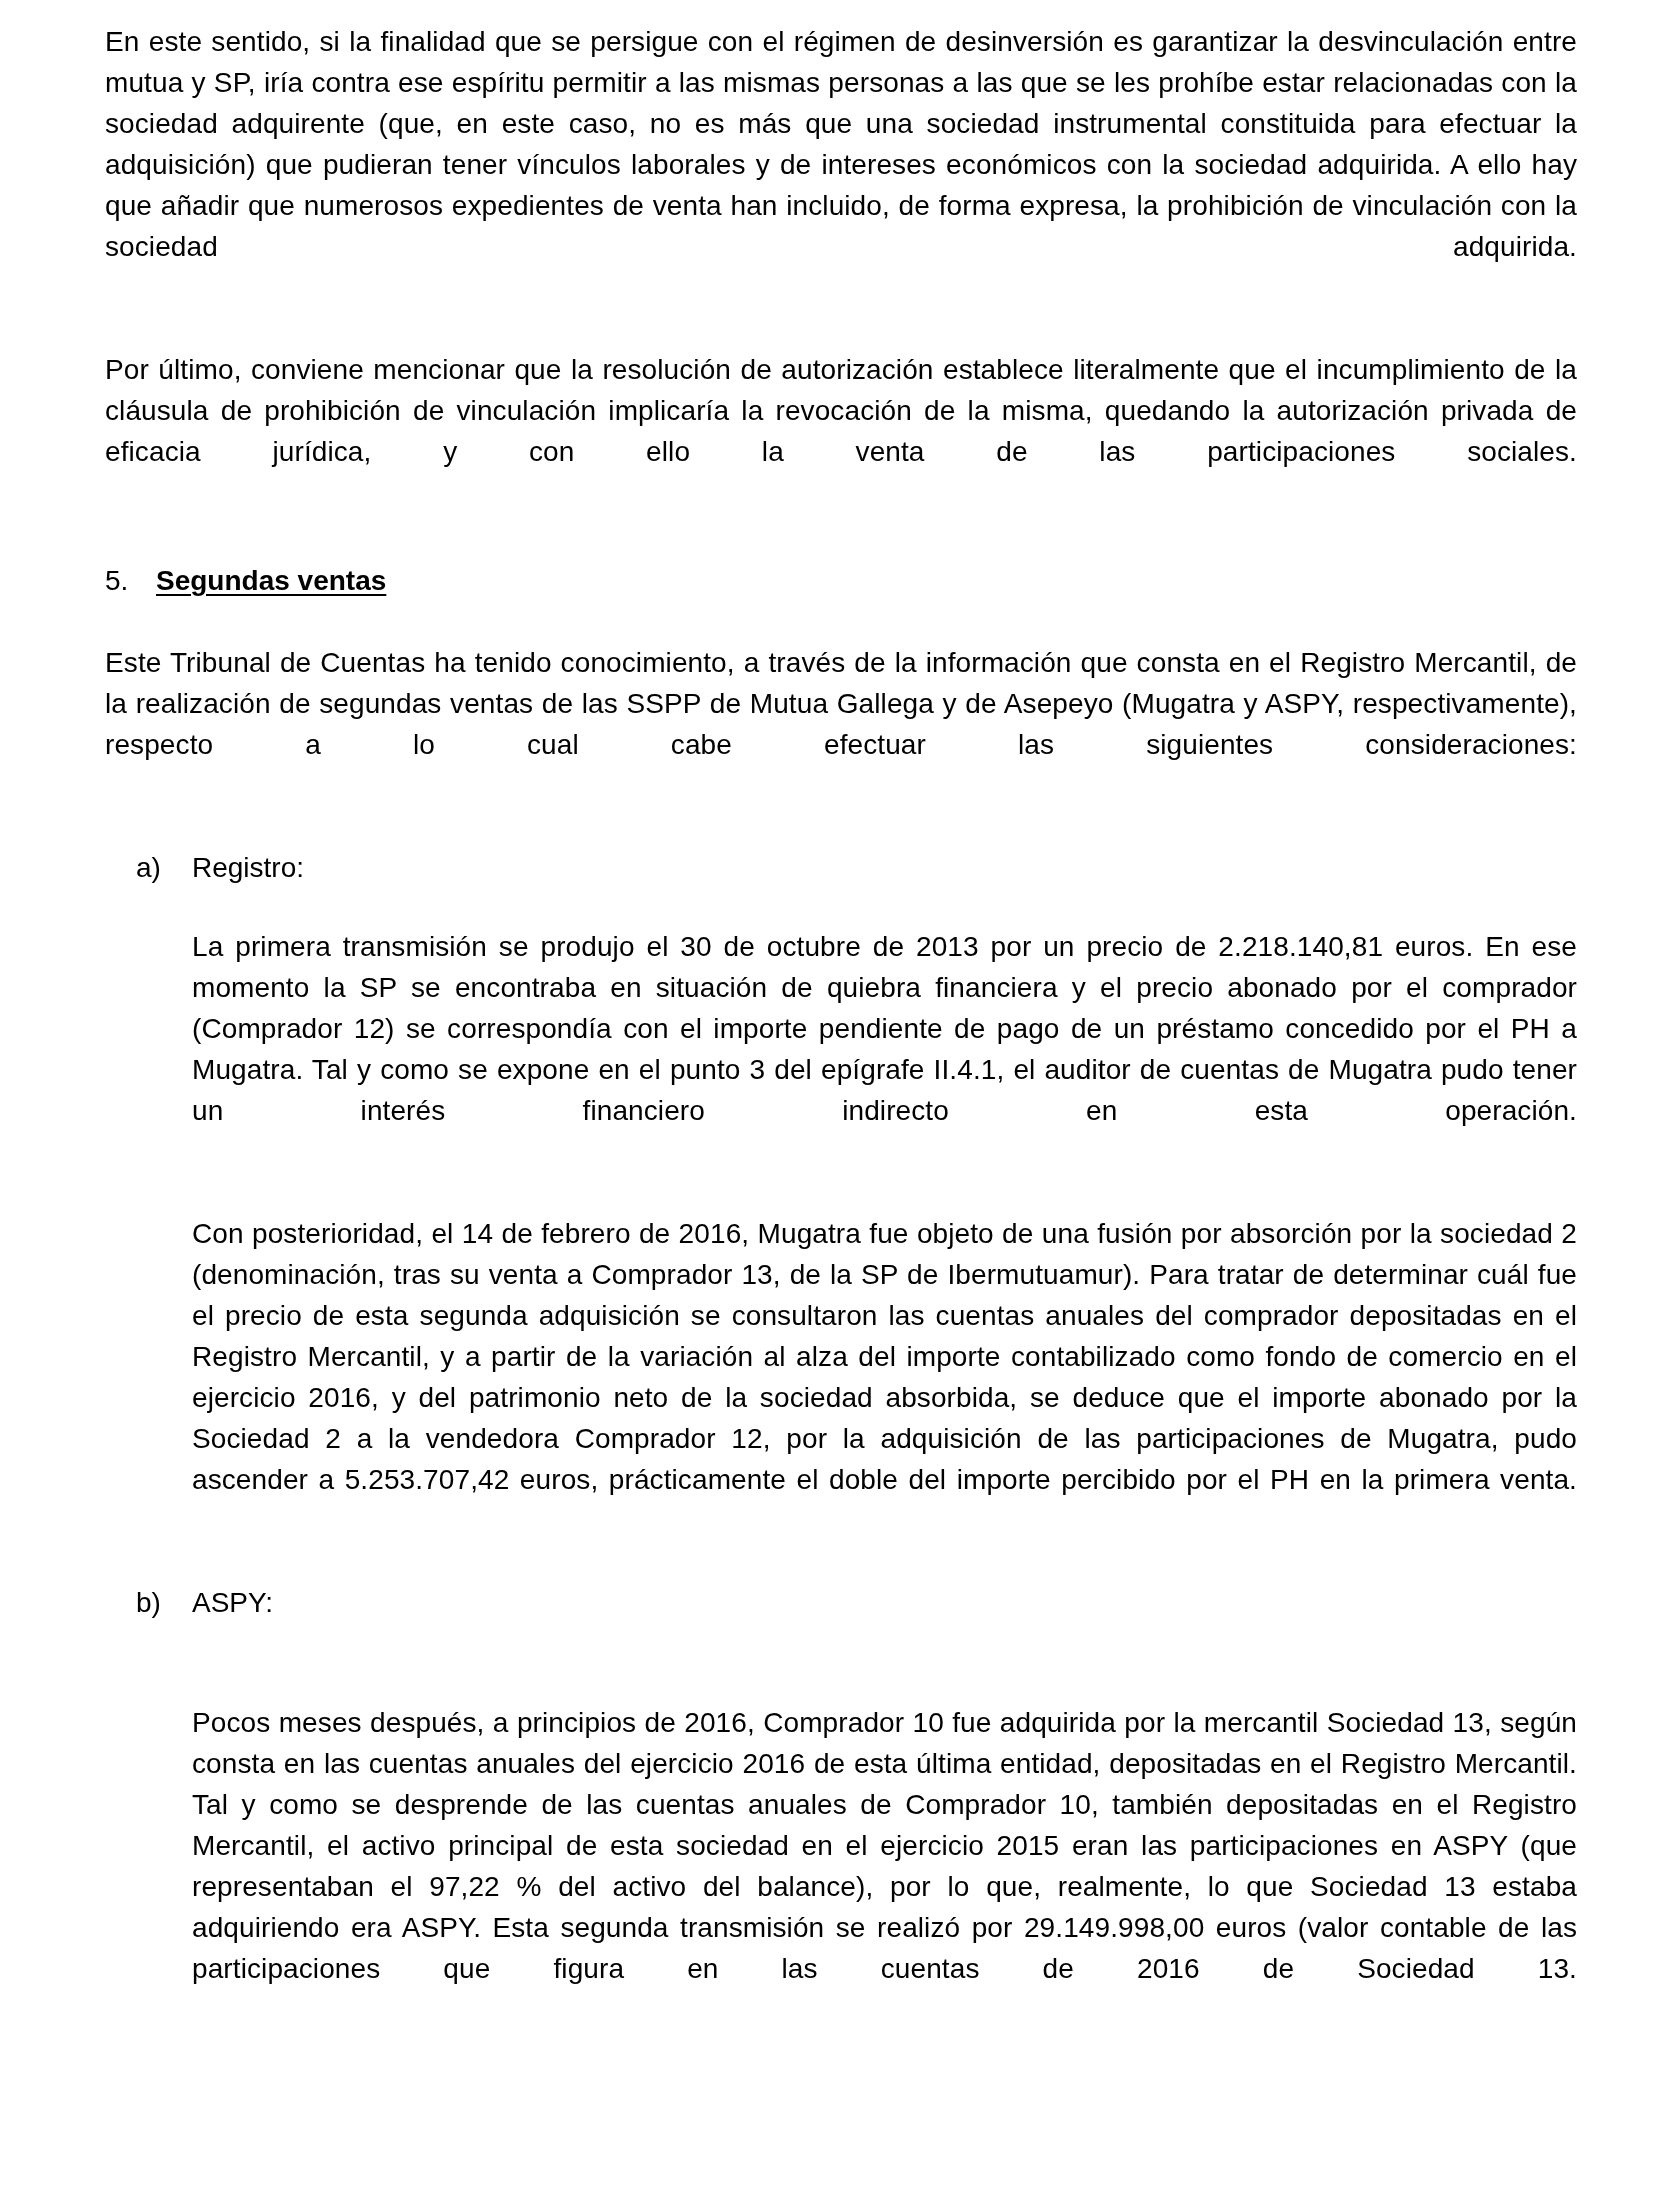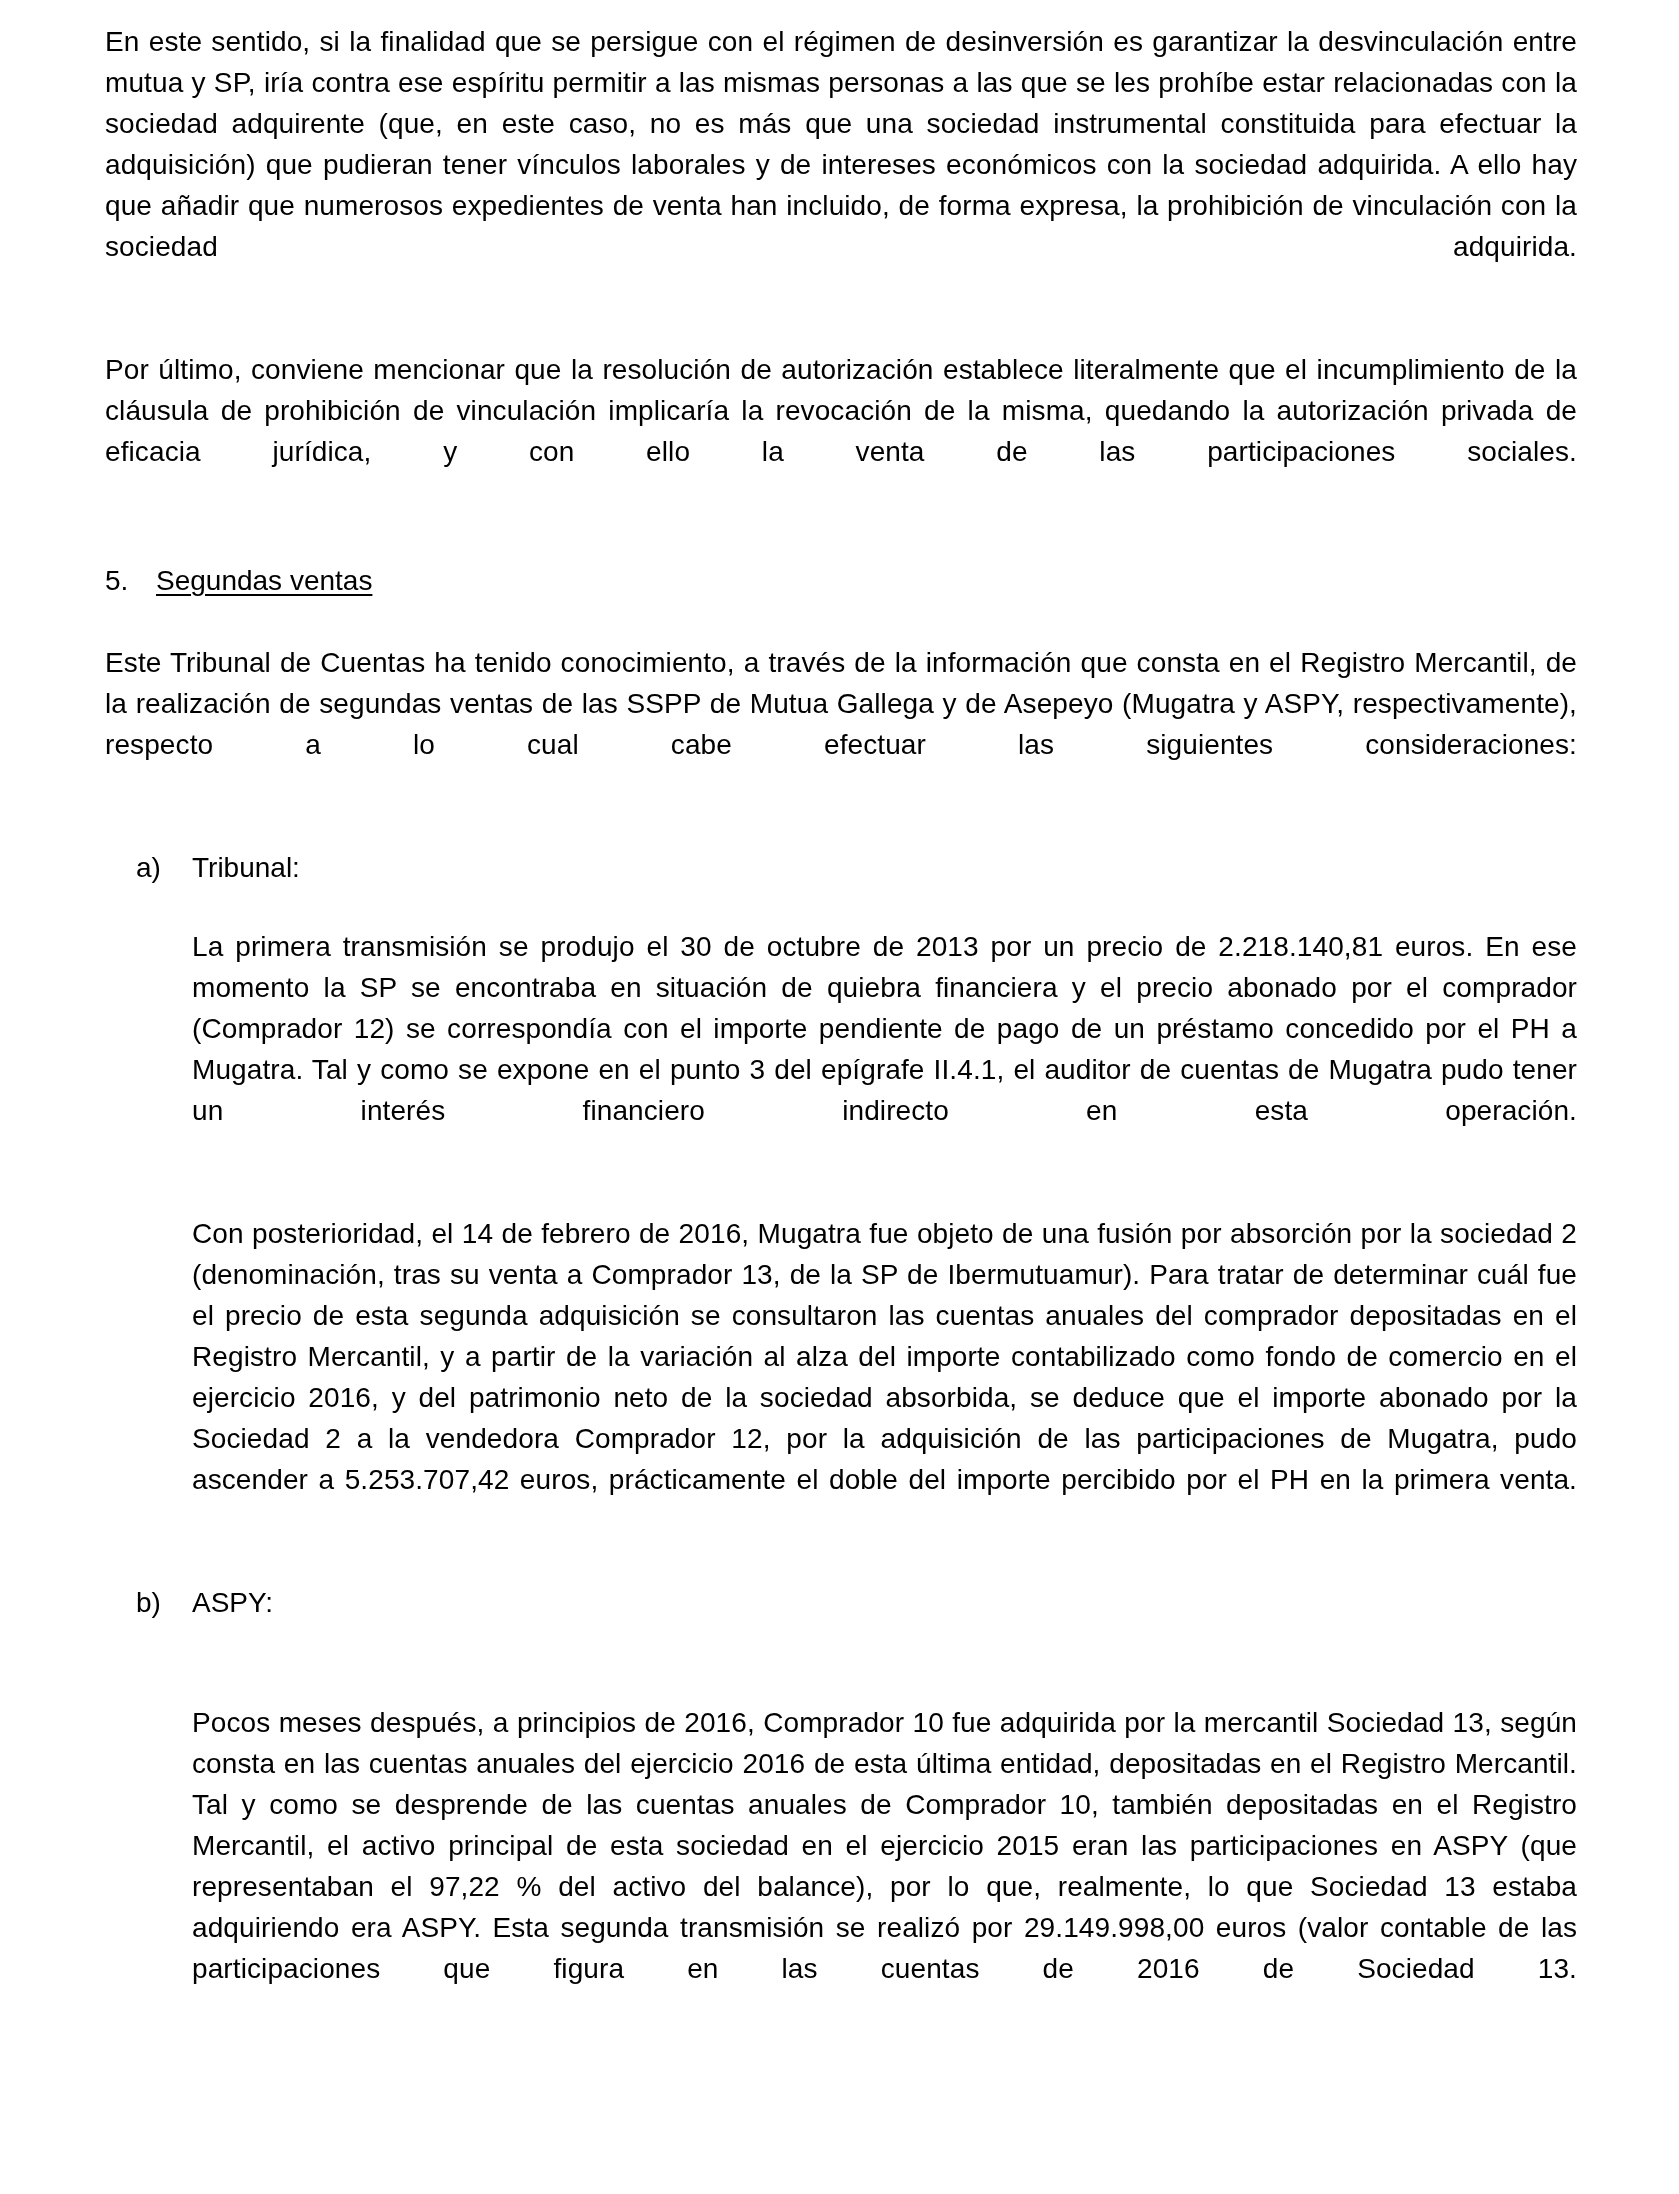--- a/index.html
+++ b/index.html
@@ -52,20 +52,21 @@
     line-height: 41px;
   }
   .section-heading .num {
     width: 51px;
     flex: 0 0 51px;
   }
   .section-heading .title {
     text-decoration: underline;
     text-underline-offset: 4px;
     text-decoration-thickness: 2.4px;
+    font-weight: bold;
   }
 
   
   .list-item {
     display: flex;
     align-items: flex-start;
     font-size: 28px;
     line-height: 41px;
     padding-left: 31px;
   }
@@ -105,21 +106,21 @@
     </div>
 
     <div class="gap-para"></div>
 
     <p class="para">Este Tribunal de Cuentas ha tenido conocimiento, a través de la información que consta en el Registro Mercantil, de la realización de segundas ventas de las SSPP de Mutua Gallega y de Asepeyo (Mugatra y ASPY, respectivamente), respecto a lo cual cabe efectuar las siguientes consideraciones:</p>
 
     <div class="gap-para"></div>
 
     <div class="list-item">
       <span class="marker">a)</span>
-      <span class="label">Tribunal:</span>
+      <span class="label">Registro:</span>
     </div>
 
     <div class="gap-small"></div>
 
     <div class="sub-block">
       <p class="para">La primera transmisión se produjo el 30 de octubre de 2013 por un precio de 2.218.140,81 euros. En ese momento la SP se encontraba en situación de quiebra financiera y el precio abonado por el comprador (Comprador 12) se correspondía con el importe pendiente de pago de un préstamo concedido por el PH a Mugatra. Tal y como se expone en el punto 3 del epígrafe II.4.1, el auditor de cuentas de Mugatra pudo tener un interés financiero indirecto en esta operación.</p>
       <div class="gap-para"></div>
       <p class="para">Con posterioridad, el 14 de febrero de 2016, Mugatra fue objeto de una fusión por absorción por la sociedad 2 (denominación, tras su venta a Comprador 13, de la SP de Ibermutuamur). Para tratar de determinar cuál fue el precio de esta segunda adquisición se consultaron las cuentas anuales del comprador depositadas en el Registro Mercantil, y a partir de la variación al alza del importe contabilizado como fondo de comercio en el ejercicio 2016, y del patrimonio neto de la sociedad absorbida, se deduce que el importe abonado por la Sociedad 2 a la vendedora Comprador 12, por la adquisición de las participaciones de Mugatra, pudo ascender a 5.253.707,42 euros, prácticamente el doble del importe percibido por el PH en la primera venta.</p>
     </div>
 

